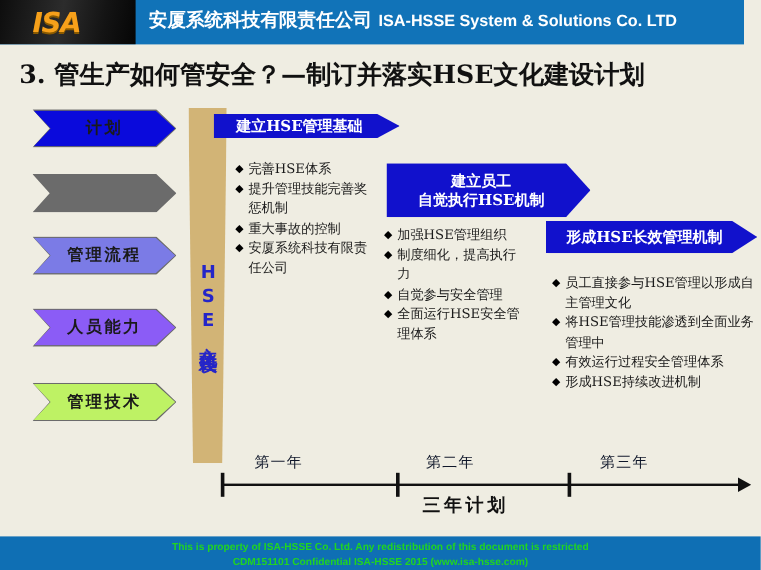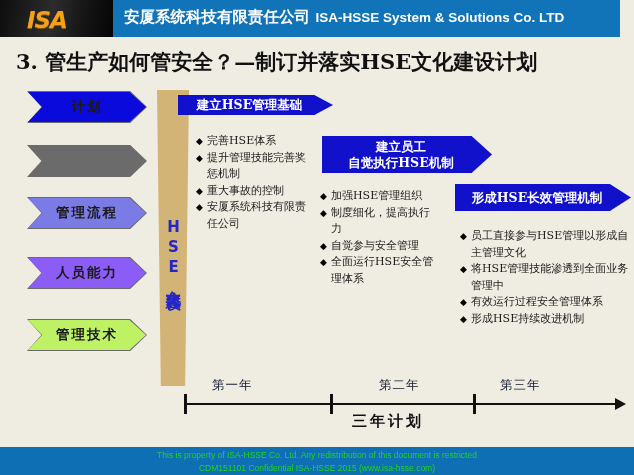--- a/index.html
+++ b/index.html
@@ -60,21 +60,21 @@
 
   
   .arrowbox{position:absolute;background:#1111CC;color:#ffffff;
     font-family:"DejaVu Serif","Liberation Serif",serif;
     font-weight:bold;font-size:12.5px;line-height:16px;
     display:flex;align-items:center;justify-content:center;text-align:center;
     clip-path:polygon(0% 0%, 88% 0%, 100% 50%, 88% 100%, 0% 100%);
     box-shadow:2px 2px 0 rgba(90,90,90,.45);
     box-sizing:border-box;padding-right:12px;}
   .ab1{left:178px;top:95px;width:155px;height:20px;}
-  .ab2{left:322px;top:136px;width:170px;height:37px;}
+  .ab2{left:322px;top:136px;width:170px;height:45px;}
   .ab3{left:455px;top:184px;width:176px;height:27px;}
 
   
   .blist{position:absolute;
     font-family:"DejaVu Serif","Liberation Serif",serif;
     font-size:11px;line-height:16.5px;color:#1a1a1a;}
   .blist .bi{display:flex;align-items:flex-start;margin-bottom:0px;}
   .blist .dia{flex:0 0 auto;width:11px;color:#000;font-size:9px;line-height:16.5px;}
   .blist .btx{flex:1 1 auto;}
   .bl1{left:196px;top:133px;width:118px;}
@@ -84,30 +84,30 @@
   
   .tl-line{position:absolute;left:185px;top:403px;width:432px;height:2px;background:#111;}
   .tl-arrow{position:absolute;left:615px;top:398px;width:0;height:0;
     border-top:6px solid transparent;border-bottom:6px solid transparent;
     border-left:11px solid #111;}
   .tick{position:absolute;width:3px;height:20px;background:#111;top:394px;}
   .t1{left:184px;} .t2{left:330px;} .t3{left:473px;}
   .yr{position:absolute;top:377px;
     font-family:"DejaVu Serif","Liberation Serif",serif;
     font-size:12.5px;color:#0f172a;letter-spacing:1px;}
-  .y1{left:212px;} .y2{left:355px;margin-left:24px;} .y3{left:500px;}
+  .y1{left:212px;} .y2{left:355px;} .y3{left:500px;}
   .plan-label{position:absolute;left:352px;top:412px;
     font-family:"DejaVu Serif","Liberation Serif",serif;
     font-weight:bold;font-size:15px;color:#111;letter-spacing:3px;}
 
   
   .footer{position:absolute;left:0;top:447px;width:634px;height:28px;
     background:#0F6FB4;color:#21D421;text-align:center;
     font-family:"Liberation Sans",sans-serif;font-size:8.5px;line-height:13px;
-    padding-top:2px;box-sizing:border-box;}
+    padding-top:2px;box-sizing:border-box;font-weight:bold;}
   .footer div{white-space:nowrap;}
 </style>
 </head>
 <body>
 
 <div id="slide">
 
   <div class="header">
     <div class="header-logobox">
       <div class="logo-isa">ISA</div>

